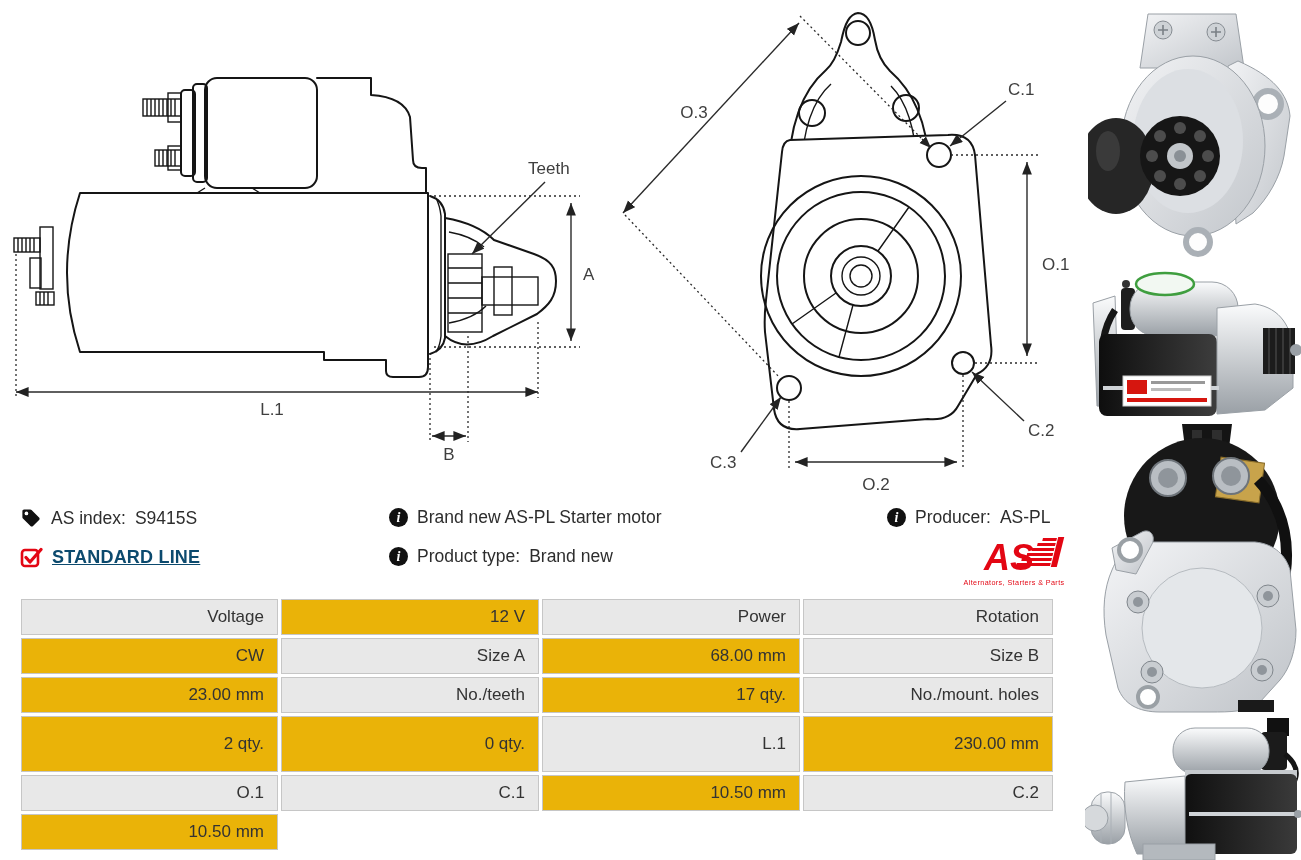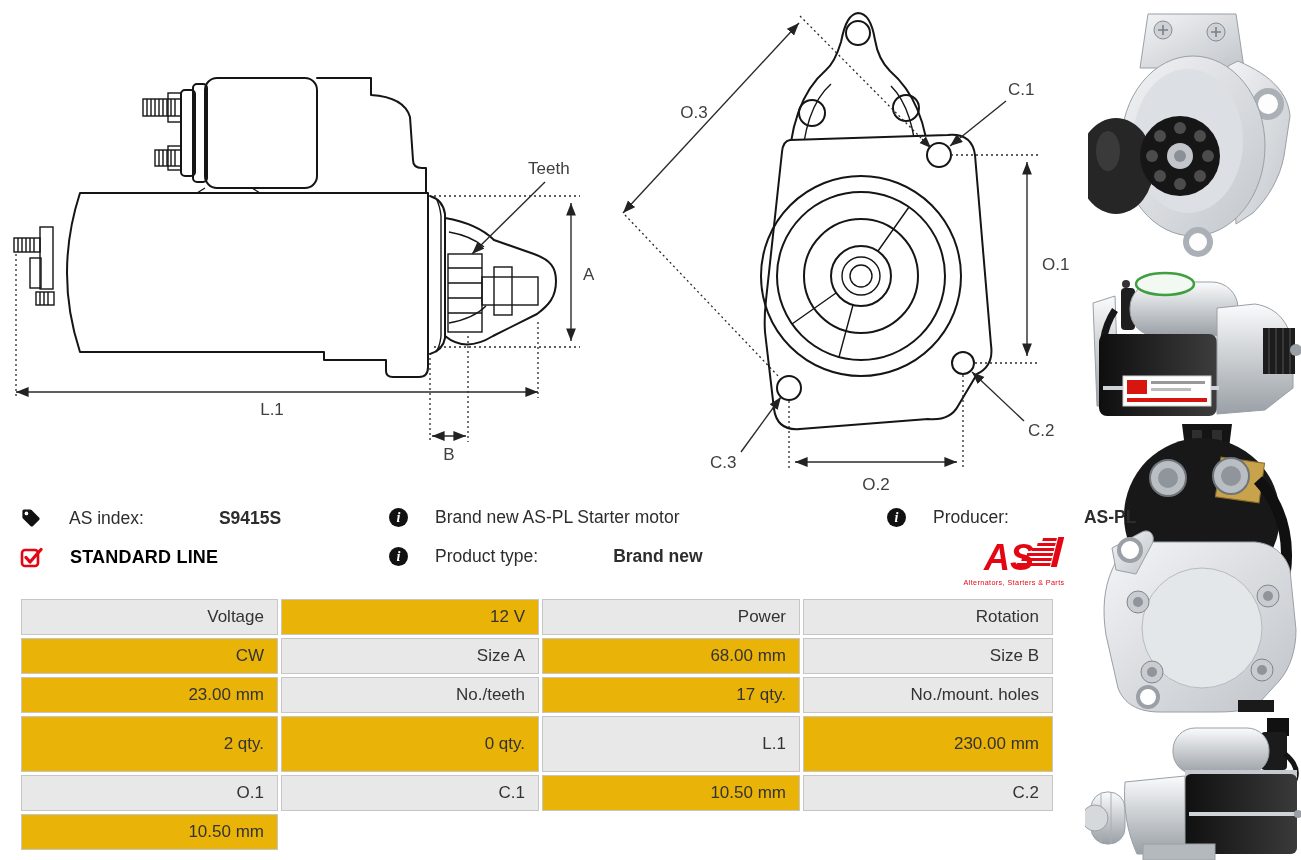--- a/index.html
+++ b/index.html
@@ -1,26 +1,26 @@
 <!DOCTYPE html>
 <html><head>
 <meta charset="utf-8">
 <style>
   html,body{margin:0;padding:0;background:#fff;}
   body{width:1301px;height:860px;position:relative;overflow:hidden;
        font-family:"Liberation Sans", sans-serif;color:#2d2d2d;}
   .abs{position:absolute;}
   
-  .meta{position:absolute;display:flex;align-items:center;gap:27px;font-size:17.5px;white-space:nowrap;}
-  .meta .b{font-weight:bold;margin-left:48px;}
+  .meta{position:absolute;display:flex;align-items:center;gap:9px;font-size:17.5px;white-space:nowrap;}
+  .meta .b{font-weight:normal;}
   .info-dot{width:19px;height:19px;border-radius:50%;background:#111;color:#fff;
             display:inline-flex;align-items:center;justify-content:center;
             font-family:"Liberation Serif",serif;font-style:italic;font-weight:bold;
             font-size:14px;flex:0 0 auto;}
-  .std-line{font-weight:bold;font-size:18px;color:#000000;letter-spacing:.2px;}
+  .std-line{font-weight:bold;font-size:18px;color:#0c4a6e;letter-spacing:.2px;text-decoration:underline;}
   
   .spec-table{position:absolute;left:21px;top:599px;width:1187px;display:grid;
               grid-template-columns:257px 258px 258px 250px;
               grid-template-rows:36px 36px 36px 56px 36px 36px;
               column-gap:3px;row-gap:3px;font-size:17px;color:#333;}
   .cell{border:1px solid #c6c6c6;display:flex;align-items:center;justify-content:flex-end;
         padding-right:13px;box-sizing:border-box;text-align:right;line-height:1.2;background:#eab308;}
   .cell.label{background:#e8e8e8;}
   
   .draw-line{fill:none;stroke:#151515;stroke-width:2;stroke-linejoin:round;stroke-linecap:round;}

